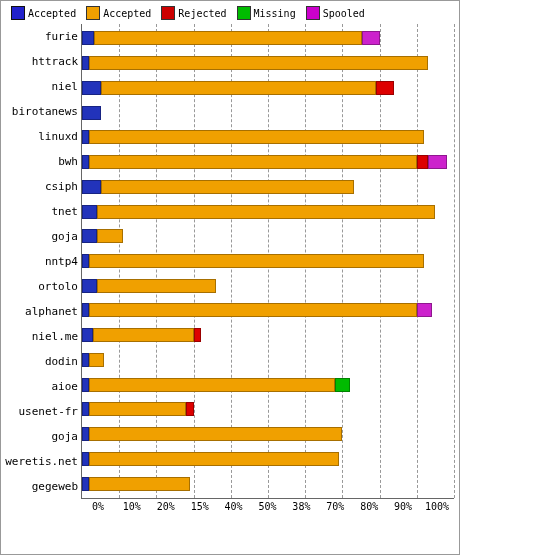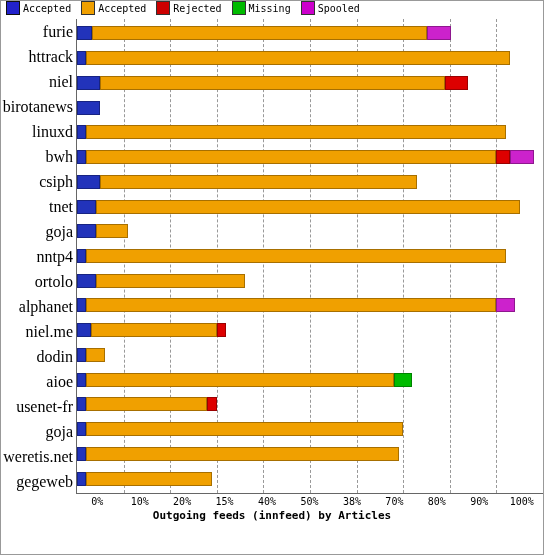--- a/index.html
+++ b/index.html
@@ -5,24 +5,25 @@
     * { box-sizing: border-box; margin: 0; padding: 0; }
     body {
       background: #fff;
       font-family: monospace;
       font-size: 11px;
       width: 550px;
       height: 555px;
       overflow: hidden;
     }
     .chart-container {
-      width: 544px;
+      width: 460px;
       height: 555px;
       background: #fff;
       border: 1px solid #999;
+      padding: 5px;
     }
     
     .legend {
       display: flex;
       flex-direction: row;
       align-items: center;
       gap: 10px;
       margin-bottom: 4px;
       font-size: 10px;
       padding-left: 5px;
@@ -51,24 +52,23 @@
       width: 75px;
       flex-shrink: 0;
       display: flex;
       flex-direction: column;
       justify-content: space-around;
       align-items: flex-end;
       padding-right: 3px;
       height: 100%;
     }
     .y-label {
-      font-size: 16px;
+      font-size: 11px;
       color: #000;
       line-height: 1;
-      font-family: Liberation Serif, serif;
     }
     
     .plot-area {
       flex: 1;
       position: relative;
       height: 100%;
       border-left: 1px solid #666;
       border-bottom: 1px solid #666;
       background: #fff;
     }
@@ -282,14 +282,13 @@
       <div class="x-label">15%</div>
       <div class="x-label">40%</div>
       <div class="x-label">50%</div>
       <div class="x-label">38%</div>
       <div class="x-label">70%</div>
       <div class="x-label">80%</div>
       <div class="x-label">90%</div>
       <div class="x-label">100%</div>
     </div>
 
-  <div class="chart-title">Outgoing feeds (innfeed) by Articles</div>
 </div>
 
 </body></html>

